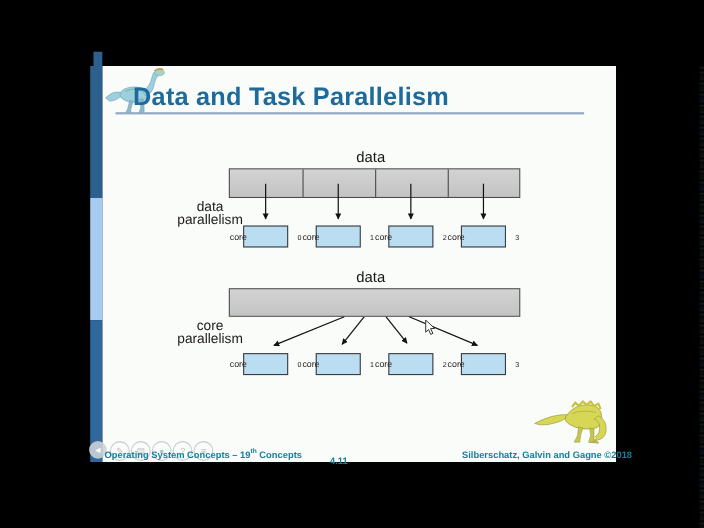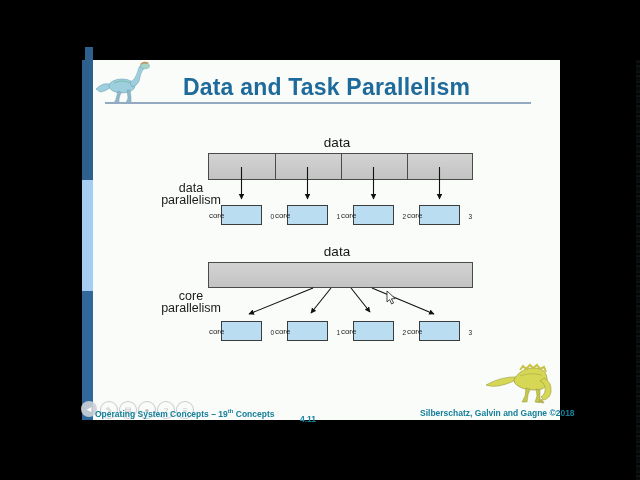--- a/index.html
+++ b/index.html
@@ -9,22 +9,22 @@
   }
   .abs{position:absolute;}
   
   .slide{left:93px;top:60px;width:467px;height:360px;background:#fafcf9;}
   .bar-seg{left:82px;width:11px;}
   .bar-top{top:60px;height:120px;background:#2d608c;}
   .bar-mid{top:180px;height:111px;background:#a6ccf1;}
   .bar-bot{top:291px;height:129px;background:#30689b;}
   .bar-notch{left:85px;top:47px;width:8px;height:13px;background:#2d608c;}
   
-  .title{left:93px;top:74px;width:467px;text-align:center;
-    font-size:23px;font-weight:bold;color:#1d6a9b;letter-spacing:0.2px;}
+  .title{left:93px;top:74px;width:467px;
+    font-size:23px;font-weight:bold;color:#1d6a9b;letter-spacing:0.2px;padding-left:28px;}
   .title-rule{left:105px;top:102px;width:426px;height:2px;background:#93a9c2;}
   
   .dlabel{width:74px;text-align:center;font-size:13.5px;color:#151515;}
   .side-label{width:80px;text-align:center;font-size:12.5px;color:#1a1a1a;line-height:12px;}
   
   .gbar{background:linear-gradient(#d3d3d3,#c3c3c3);border:1px solid #4a4a4a;}
   .gbar .divider{position:absolute;top:0;bottom:0;width:1px;background:#4a4a4a;}
   
   .core{width:39px;height:18px;background:#bbddf2;border:1px solid #3c3c3c;
     display:flex;align-items:center;justify-content:center;

